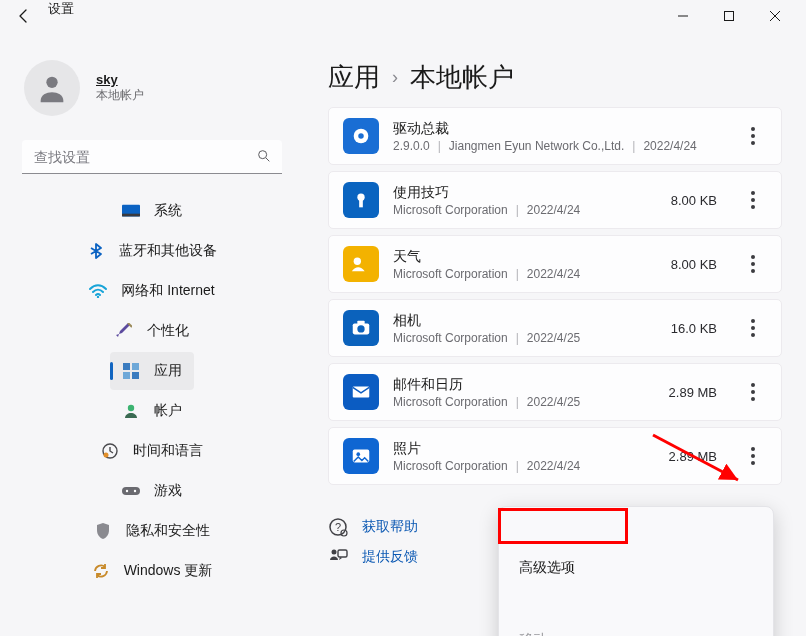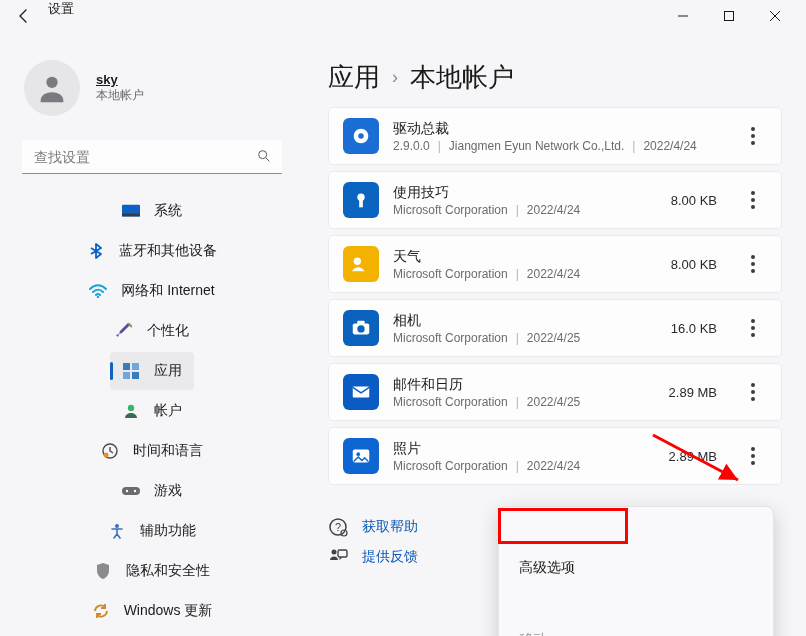--- a/index.html
+++ b/index.html
@@ -182,29 +182,20 @@
             <svg viewBox="0 0 18 12" width="18" height="12">
               <rect x="0" y="2" width="18" height="8" rx="4" fill="#6a6a70"></rect>
               <circle cx="5" cy="6" r="1.2" fill="#fff"></circle>
               <circle cx="13" cy="6" r="1.2" fill="#fff"></circle>
             </svg>
           </span>
         <span>游戏</span>
       </div>
       <div class="nav-item">
         <span class="icon">
-            <svg viewBox="0 0 16 16" width="16" height="16">
-              <circle cx="8" cy="3" r="2" fill="#3a6ec0"></circle>
-              <path d="M3 6h10M8 6v5M5 15l3-4 3 4" stroke="#3a6ec0" stroke-width="1.6" fill="none" stroke-linecap="round"></path>
-            </svg>
-          </span>
-        <span>辅助功能</span>
-      </div>
-      <div class="nav-item">
-        <span class="icon">
             <svg viewBox="0 0 14 16" width="14" height="16">
               <path d="M7 0l6 2v5c0 5-3 8-6 9-3-1-6-4-6-9V2z" fill="#8a8a90"></path>
             </svg>
           </span>
         <span>隐私和安全性</span>
       </div>
       <div class="nav-item">
         <span class="icon">
             <svg viewBox="0 0 16 16" width="16" height="16">
               <path d="M2 8a6 6 0 0110-4M14 8a6 6 0 01-10 4" stroke="#c88a2a" stroke-width="1.8" fill="none"></path>

